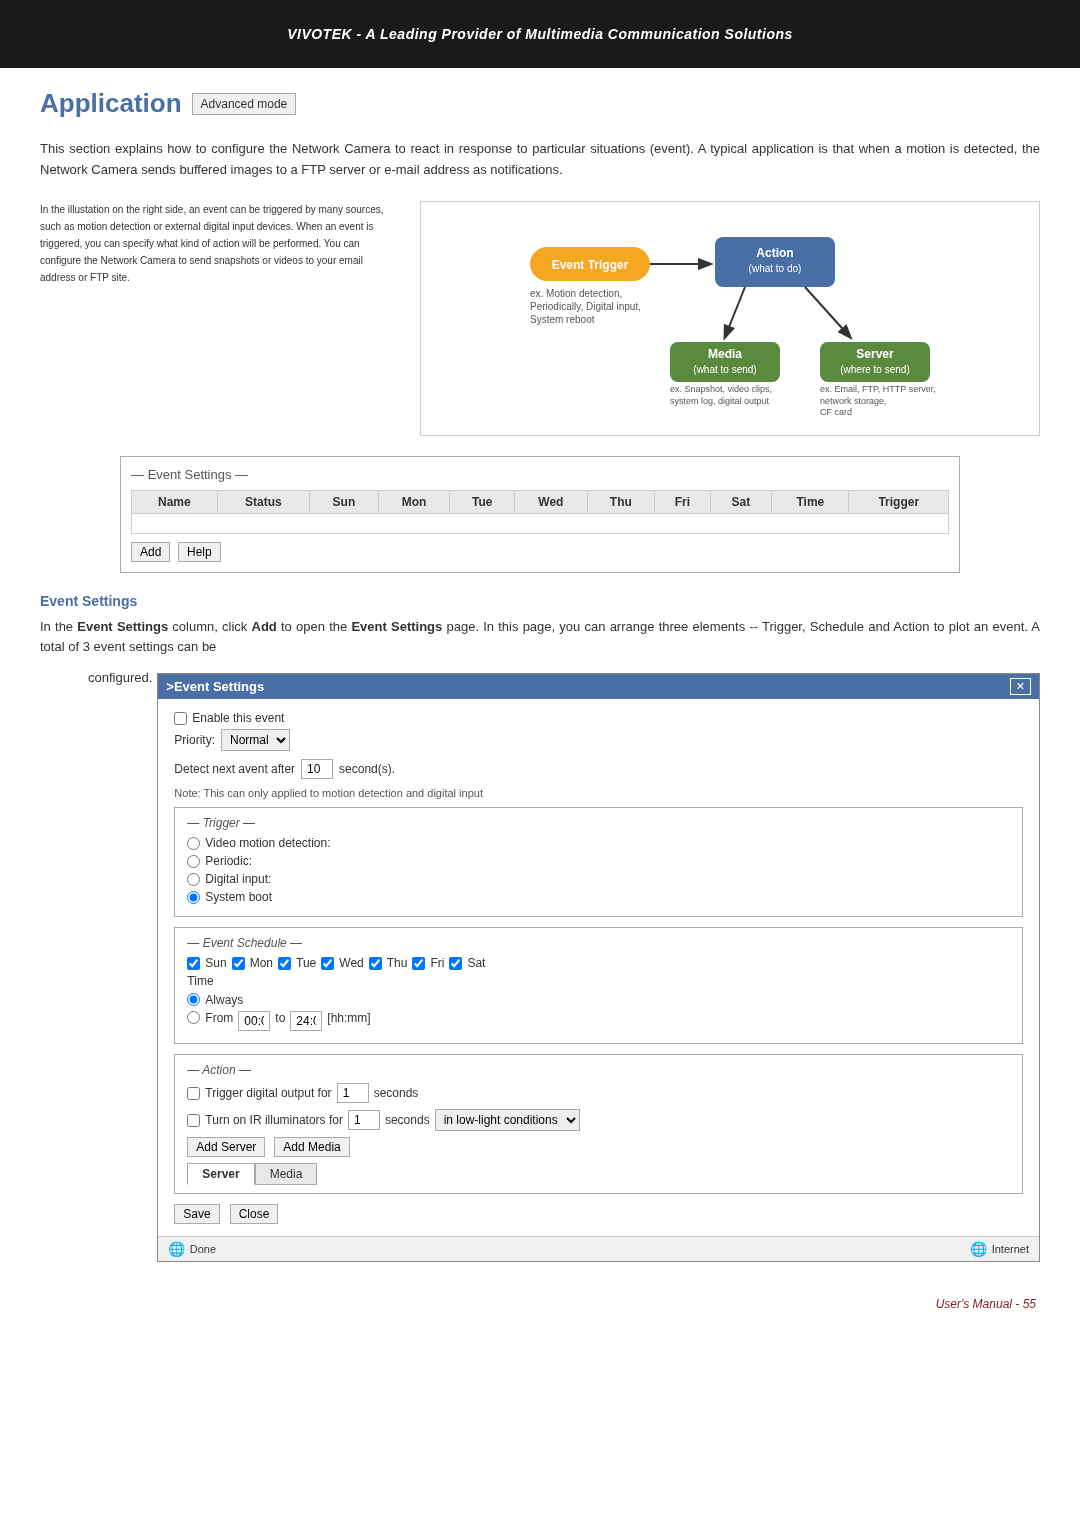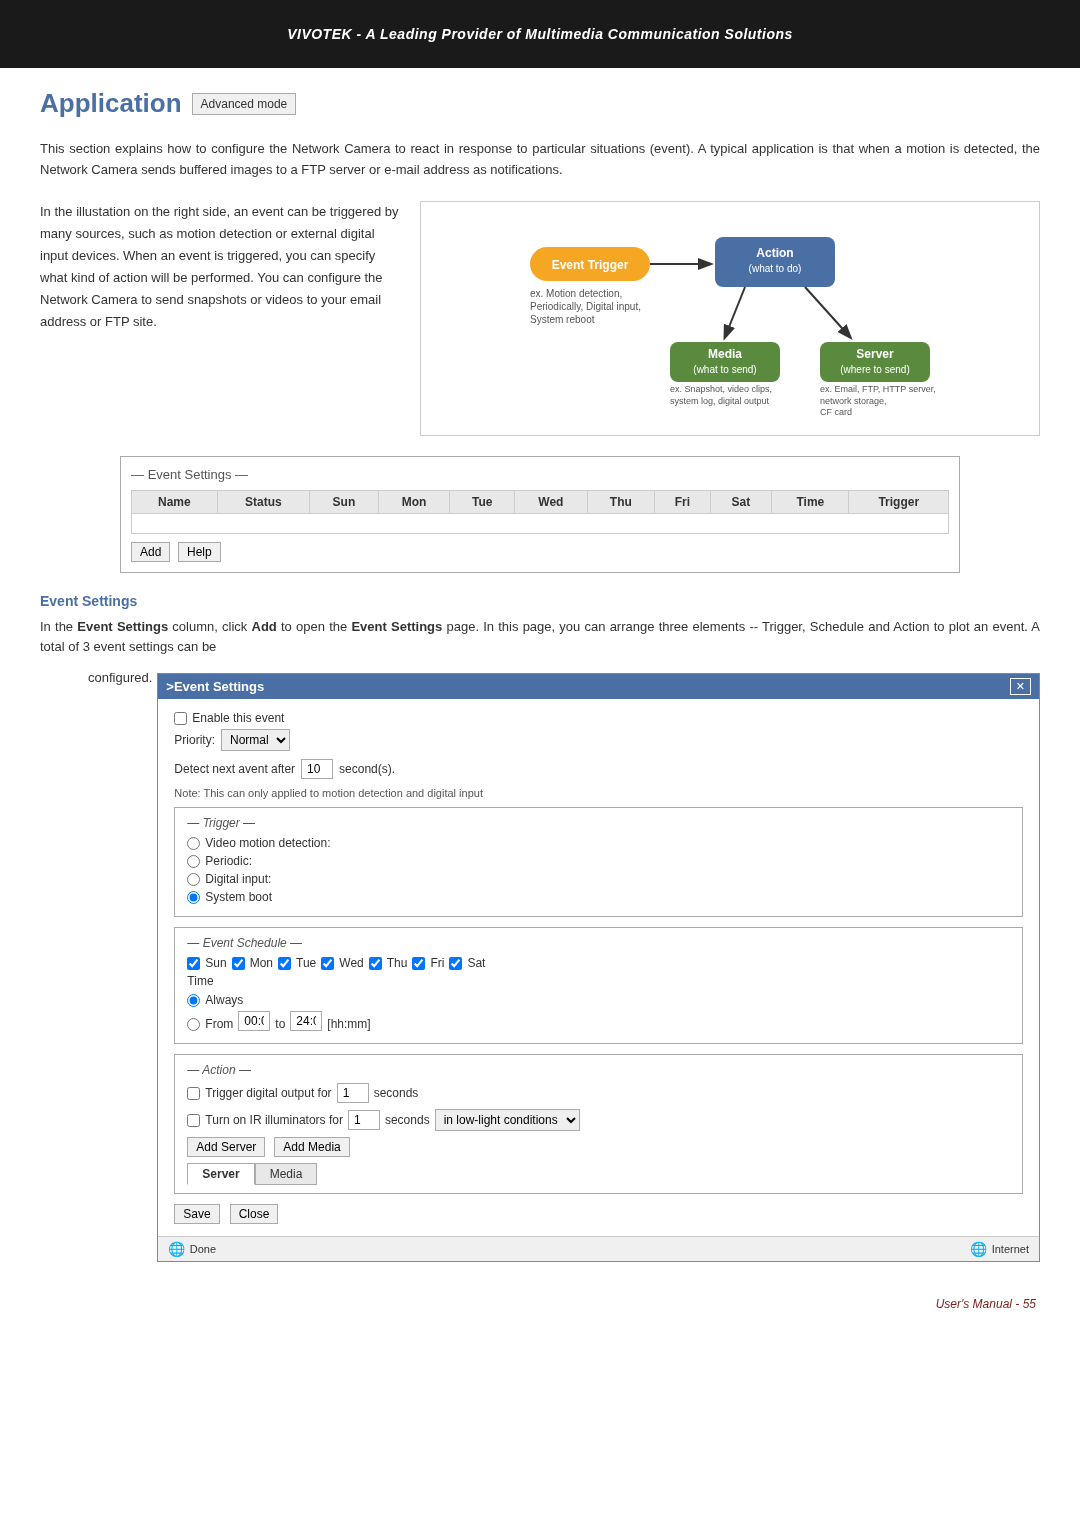--- a/index.html
+++ b/index.html
@@ -59,21 +59,21 @@
     }
 
     
     .diagram-section {
       display: flex;
       gap: 20px;
       margin-bottom: 20px;
     }
     .diagram-text {
       flex: 0 0 360px;
-      font-size: 13px;
+      font-size: 10px;
       line-height: 1.7;
     }
     .diagram-box {
       flex: 1;
       border: 1px solid #ccc;
       background: #fff;
       padding: 15px;
       position: relative;
       min-height: 180px;
     }
@@ -288,21 +288,21 @@
       text-align: right;
       padding: 15px 44px;
       font-size: 12px;
       font-style: italic;
       color: #7f1d1d;
     }
 
     
     .time-row {
       display: flex;
-      align-items: flex-end;
+      align-items: flex-start;
       gap: 5px;
       margin-bottom: 4px;
       font-size: 12px;
     }
   </style>
 </head>
 <body>
 
 <div class="header">
   <span>VIVOTEK - A Leading Provider of Multimedia Communication Solutions</span>

